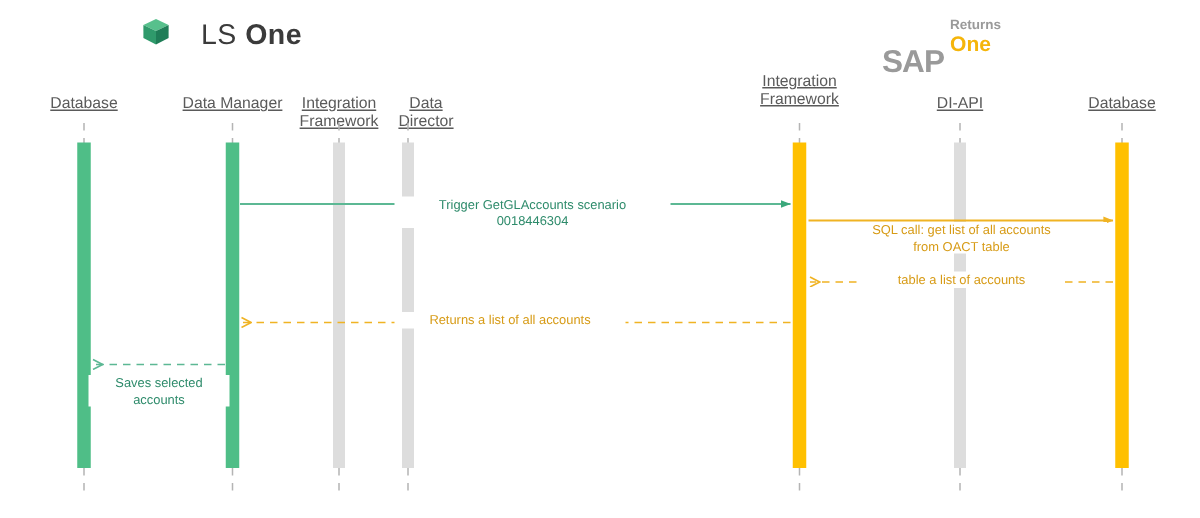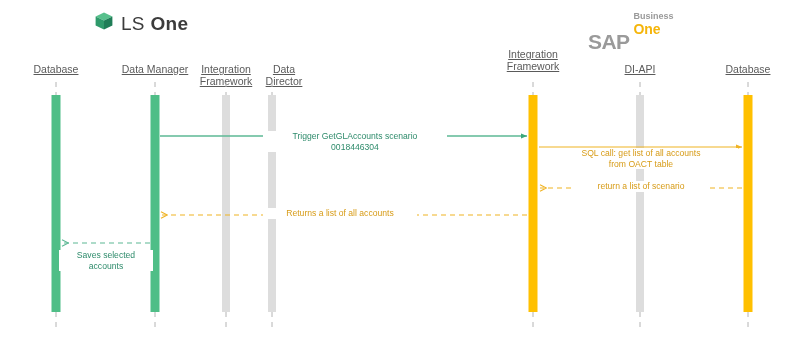--- a/index.html
+++ b/index.html
@@ -31,20 +31,21 @@
   }
   
   .logo {
     position: absolute;
     display: flex;
     align-items: center;
   }
   #ls-one-logo {
     left: 94px;
     top: 11px;
+    gap: 13px;
   }
   #ls-one-logo .logo-text {
     font-size: 19px;
     color: #3b3b3b;
     letter-spacing: 0.3px;
     margin-left: 7px;
     line-height: 1;
     white-space: nowrap;
   }
   #ls-one-logo .logo-text .thin { font-weight: 400; }
@@ -123,21 +124,21 @@
         <polygon points="1.6,5.6 10,9.6 10,18.6 1.6,14.4" fill="#2f9a6b"></polygon>
         <polygon points="18.4,5.6 10,9.6 10,18.6 18.4,14.4" fill="#1f7d57"></polygon>
       </svg>
     </span>
     <span class="logo-text"><span class="thin">LS</span> <span class="bold">One</span></span>
   </div>
 
   <div class="logo" id="sap-b1-logo">
     <span class="sap-word">SAP</span>
     <span class="b1-stack">
-      <span class="business-word">Business</span>
+      <span class="business-word">Returns</span>
       <span class="one-word">One</span>
     </span>
   </div>
 
   <div class="participant-label" style="left:56px;  top:63px; width:90px;">Database</div>
   <div class="participant-label" style="left:155px; top:63px; width:100px;">Data Manager</div>
   <div class="participant-label" style="left:226px; top:63px; width:58px;">Integration
 Framework</div>
   <div class="participant-label" style="left:272px; top:63px; width:46px;margin-left:12px;">Data
 Director</div>
@@ -195,20 +196,20 @@
       <line x1="150" y1="243" x2="62" y2="243" stroke="#5cb894" stroke-width="1.1" stroke-dasharray="5,4" marker-end="url(#arrowopen-green)"></line>
     </g>
   </svg>
 
   <div class="msg-label green" style="left:355px; top:131px; width:180px;">Trigger GetGLAccounts scenario
 0018446304</div>
 
   <div class="msg-label orange" style="left:641px; top:138px; width:190px;margin-top:10px;">SQL call: get list of all accounts
 from OACT table</div>
 
-  <div class="msg-label orange" style="left:641px; top:181px; width:130px;">return a list of scenario</div>
+  <div class="msg-label orange" style="left:641px; top:181px; width:130px;">table a list of accounts</div>
 
   <div class="msg-label orange" style="left:340px; top:208px; width:150px;">Returns a list of all accounts</div>
 
   <div class="msg-label green" style="left:106px; top:250px; width:90px;">Saves selected
 accounts</div>
 
 </div>
 
 </body></html>

